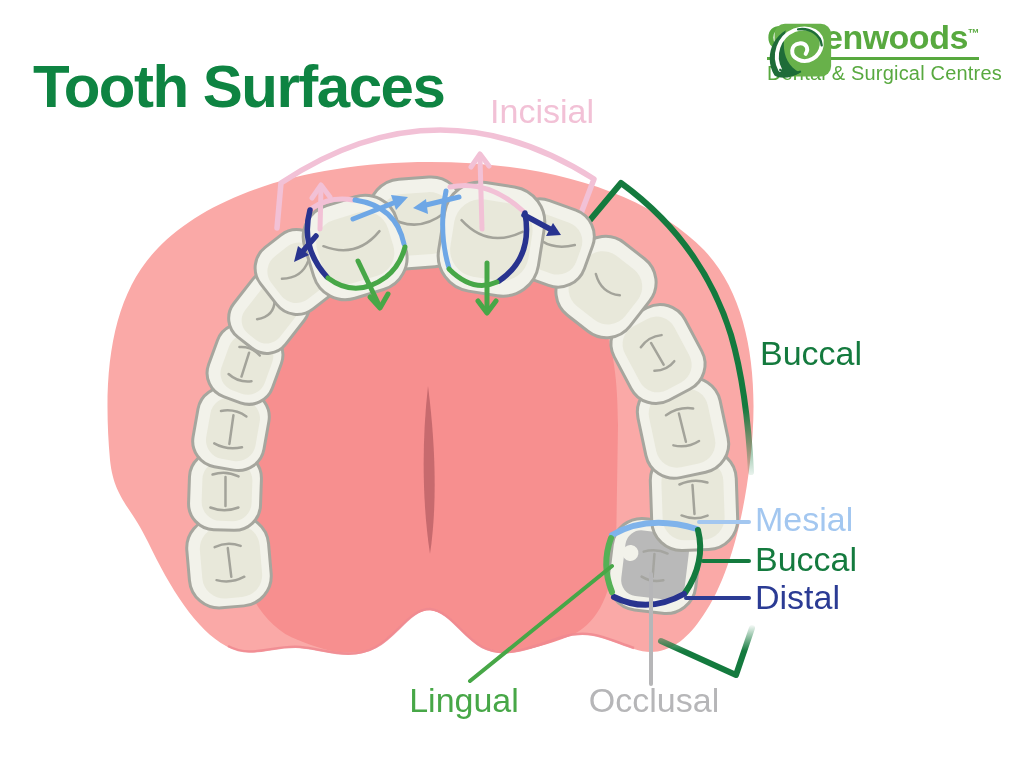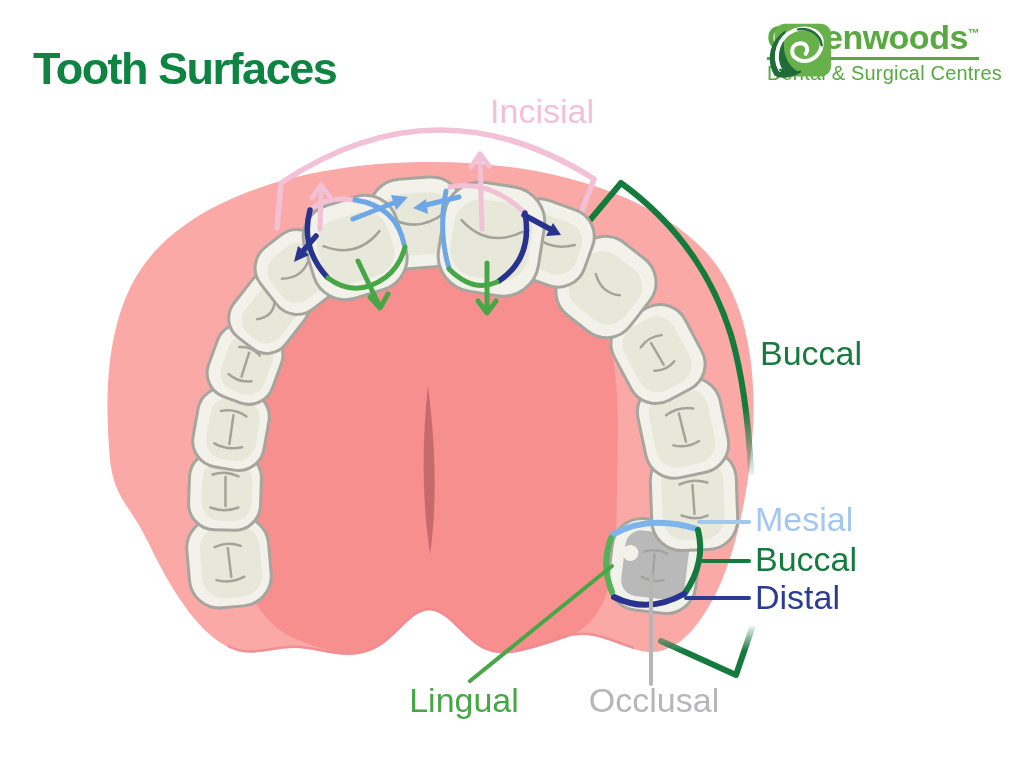--- a/index.html
+++ b/index.html
@@ -1,20 +1,20 @@
 <!DOCTYPE html>
 <html><head>
 <meta charset="utf-8">
 <style>
   html,body{margin:0;padding:0;}
   body{width:1024px;height:768px;position:relative;background:#ffffff;overflow:hidden;
        font-family:"Liberation Sans", sans-serif;}
   .stage{position:absolute;inset:0;}
   svg{position:absolute;left:0;top:0;}
-  .page-title{position:absolute;left:33px;top:14px;font-size:45px;line-height:1.1;
+  .page-title{position:absolute;left:33px;top:14px;font-size:60px;line-height:1.1;
       font-weight:700;letter-spacing:-1.5px;color:#0E8442;}
   .logo{position:absolute;right:22px;top:20px;display:flex;align-items:flex-start;gap:12px;}
   .logo-text{display:flex;flex-direction:column;}
   .logo-name{font-size:34px;font-weight:700;color:#58A93F;letter-spacing:-0.5px;line-height:1.0;}
   .logo-tm{font-size:12px;vertical-align:super;font-weight:700;}
   .logo-rule{height:3px;background:#58A93F;margin:3px 0 2px 0;border:none;width:212px;}
   .logo-tagline{font-size:20px;color:#58A93F;font-weight:400;letter-spacing:0.2px;}
   .lbl{font-family:"Liberation Sans", sans-serif;font-size:34px;font-weight:500;}
   .lbl-big{font-family:"Liberation Sans", sans-serif;font-size:34px;font-weight:500;}
 </style>

